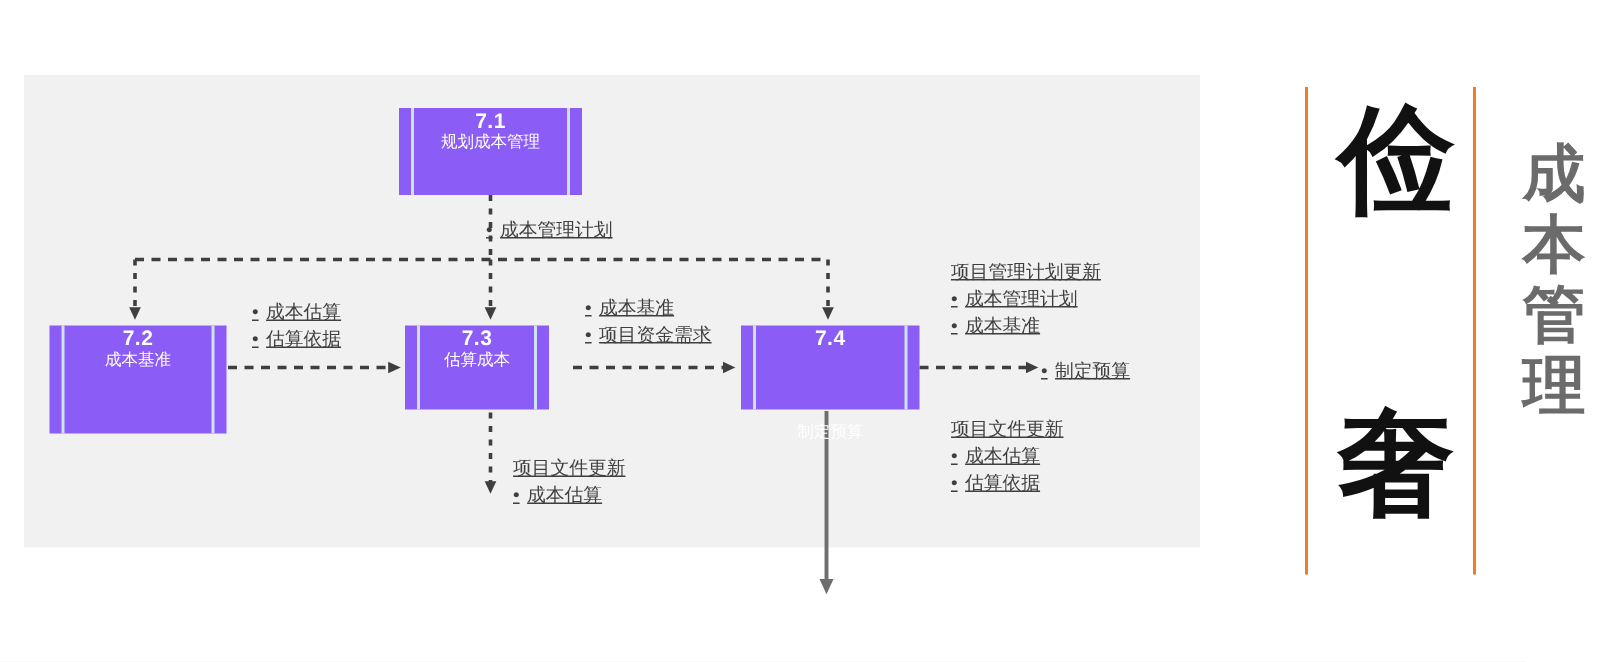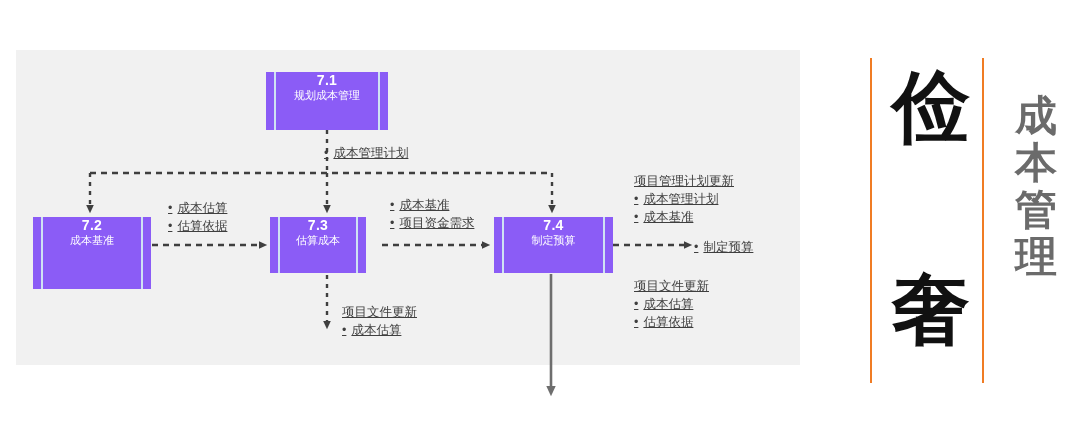--- a/index.html
+++ b/index.html
@@ -126,21 +126,21 @@
     <span class="nm">成本基准</span>
   </div>
 
   <div class="pbox" style="left:270px;top:217px;width:96px;height:56px;">
     <span class="edgeline l"></span>
     <span class="edgeline r"></span>
     <span class="num">7.3</span>
     <span class="nm">估算成本</span>
   </div>
 
-  <div class="pbox" style="left:494px;top:217px;width:119px;height:56px;">
+  <div class="pbox" style="left:494px;top:217px;width:119px;height:56px;gap:48px;">
     <span class="edgeline l"></span>
     <span class="edgeline r"></span>
     <span class="num">7.4</span>
     <span class="nm">制定预算</span>
   </div>
 
   <div class="ann" style="left:324px;top:144px;">
     <span class="li">成本管理计划</span>
   </div>
 

